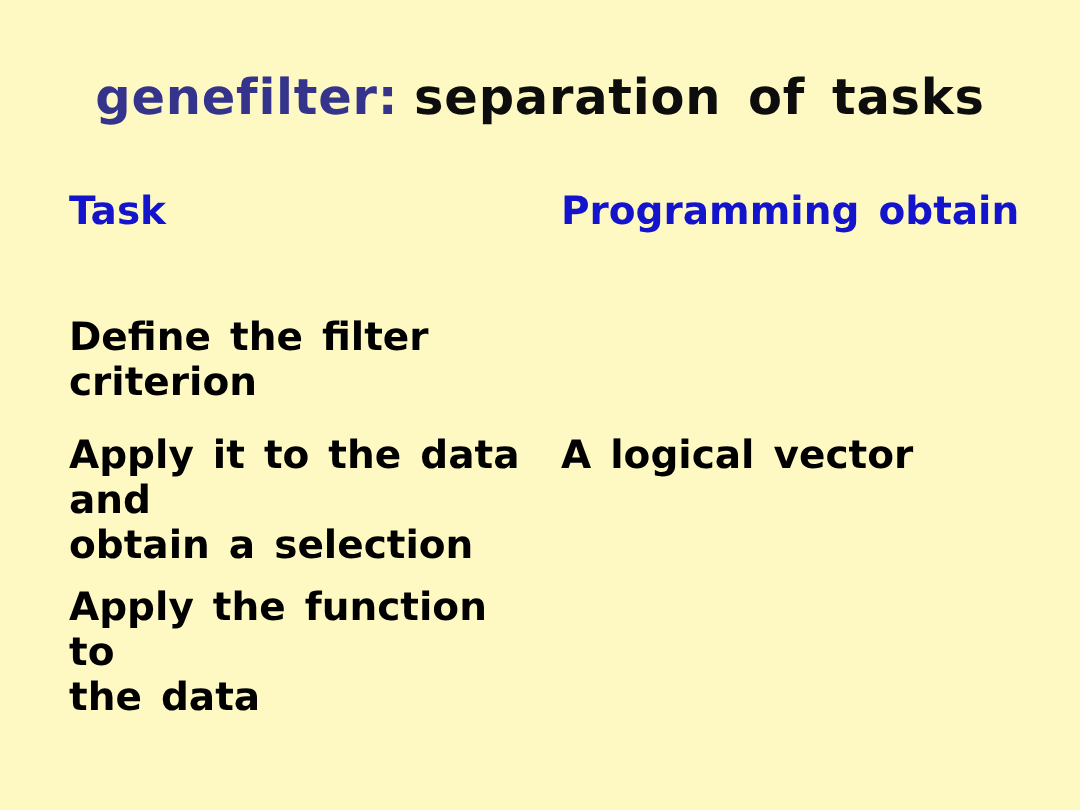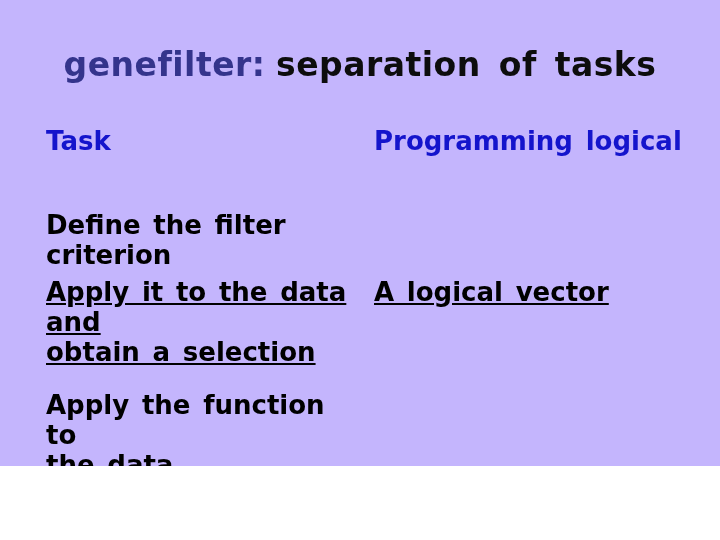--- a/index.html
+++ b/index.html
@@ -3,22 +3,22 @@
 <meta charset="utf-8">
 <style>
   html, body {
     margin: 0;
     padding: 0;
     background: #ffffff;
   }
   .slide {
     position: relative;
     width: 720px;
-    height: 466px;
-    background: #c4b5fd;
+    height: 540px;
+    background: #fef9c3;
     overflow: hidden;
     font-family: "DejaVu Sans", "Liberation Sans", sans-serif;
     font-weight: bold;
   }
   .slide-title {
     position: absolute;
     top: 40px;
     left: 0;
     width: 720px;
     text-align: center;
@@ -46,35 +46,35 @@
   }
   .col-header {
     color: #1414CC;
   }
   
   .col-task    { left: 46px; }
   .col-pendant { left: 374px; }
   
   .row-header { top: 126px; }
   .row-1      { top: 210px; }
-  .row-2      { top: 277px; text-decoration: underline; }
+  .row-2      { top: 289px; }
   .row-3      { top: 390px; }
 </style>
 </head>
 <body>
 
 <div class="slide">
 
   <div class="slide-title">
     <span class="title-keyword">genefilter:</span><span class="title-rest">separation of tasks</span>
   </div>
 
   <div class="cell col-header col-task row-header">Task</div>
 
-  <div class="cell col-header col-pendant row-header">Programming logical</div>
+  <div class="cell col-header col-pendant row-header">Programming obtain</div>
 
   <div class="cell col-task row-1">Define the filter
 criterion</div>
 
 
   <div class="cell col-task row-2">Apply it to the data and
 obtain a selection</div>
 
   <div class="cell col-pendant row-2">A logical vector</div>
 

